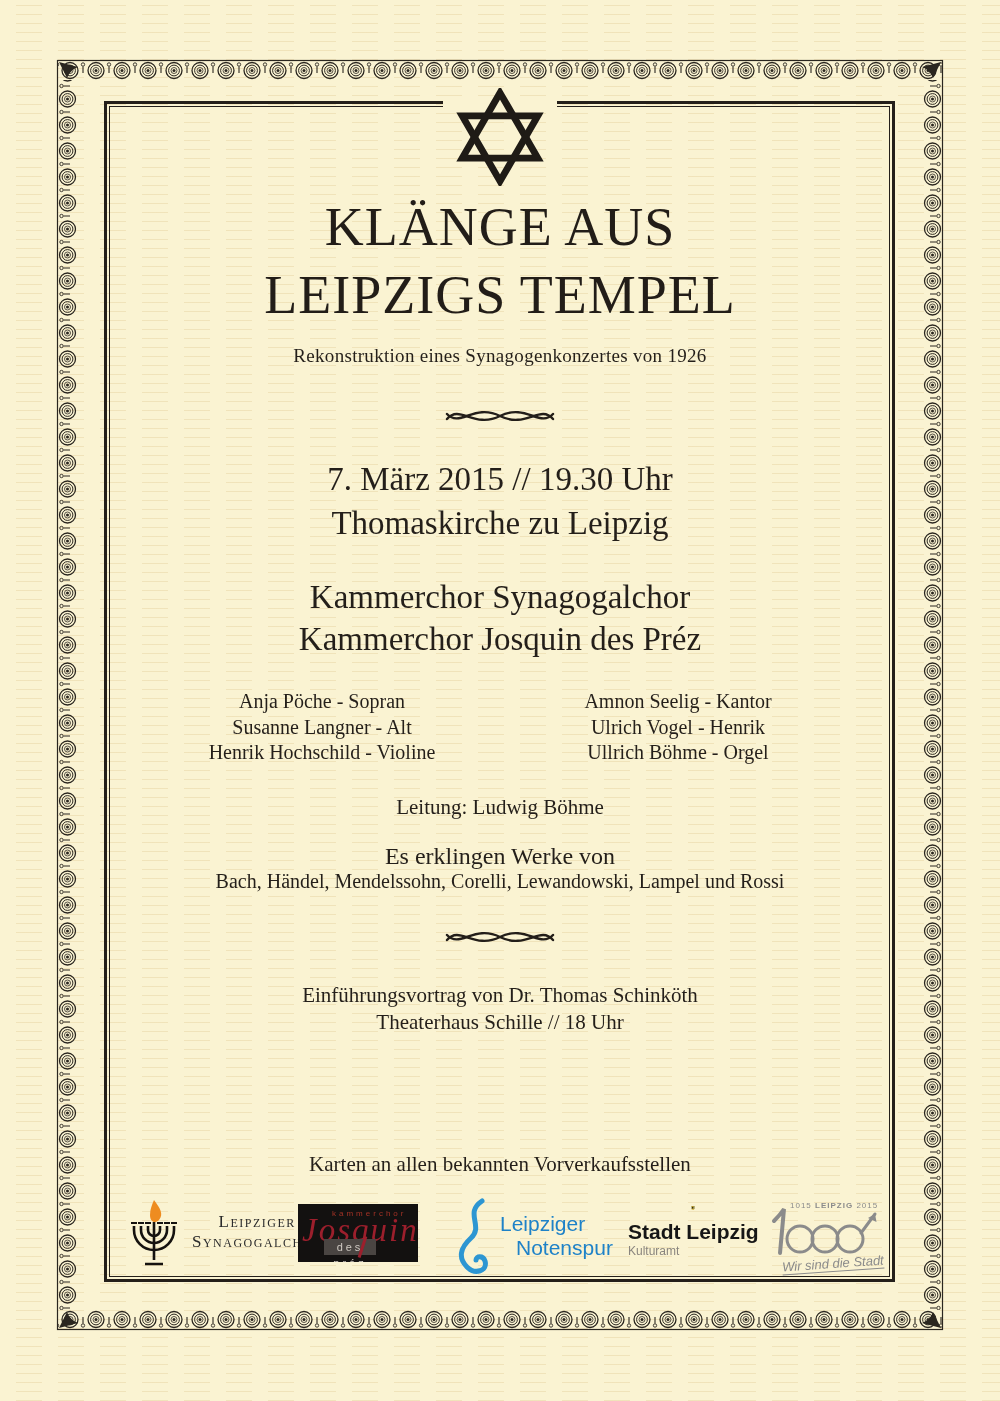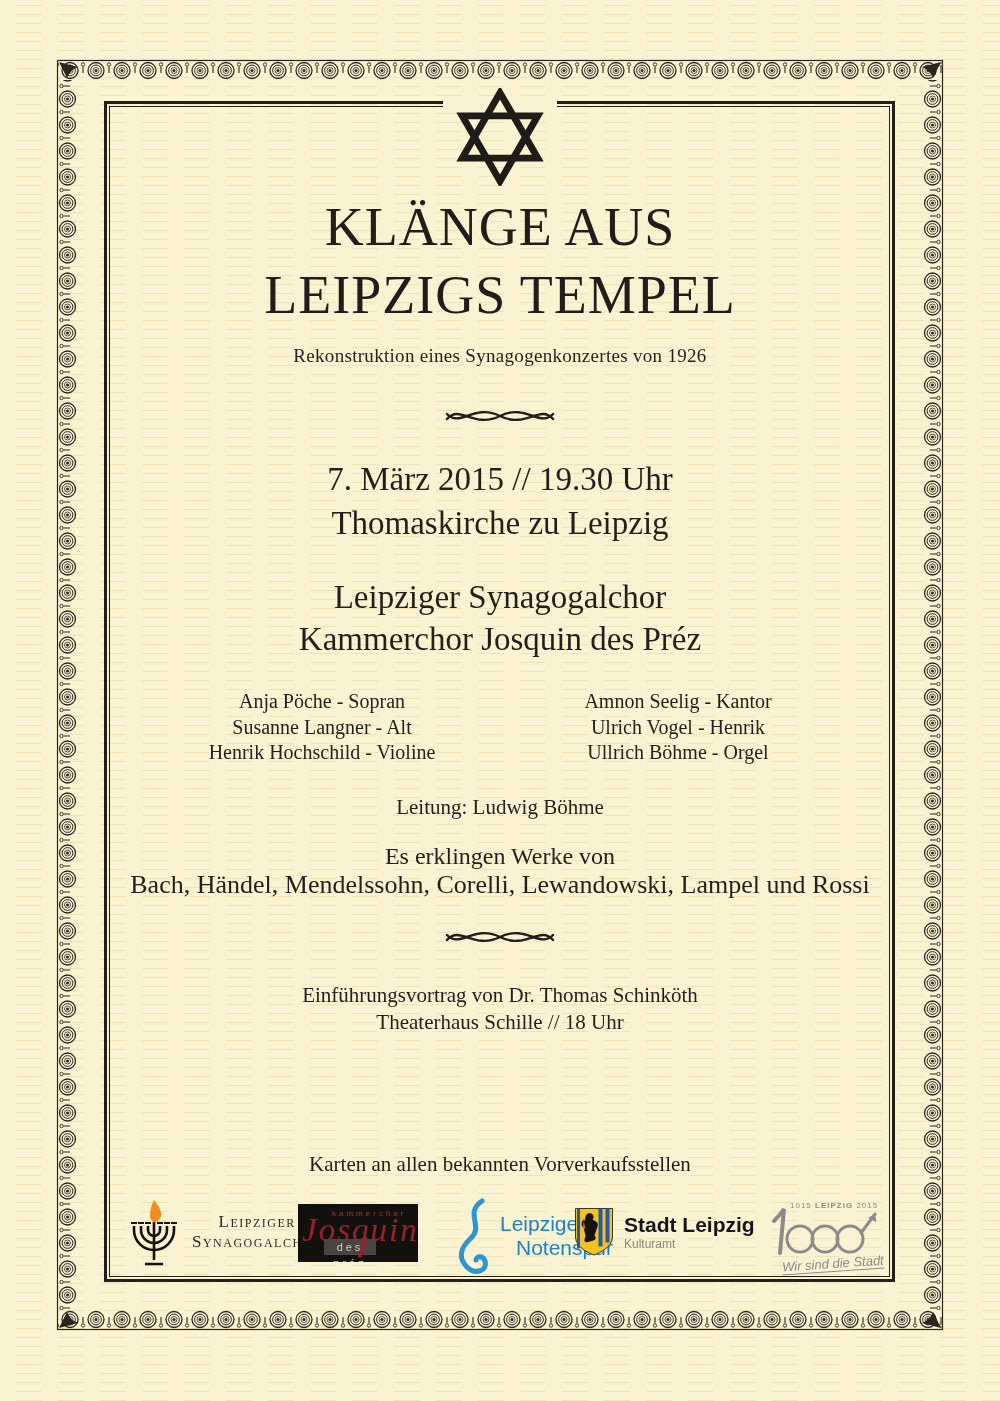--- a/index.html
+++ b/index.html
@@ -34,37 +34,37 @@
 
   .title{top:193px;font-size:54px;line-height:68px;letter-spacing:1px;color:#221d18;}
   .subtitle{top:345px;font-size:19px;letter-spacing:0.3px;}
   .datetime{top:457px;font-size:33px;line-height:44px;text-align:center;}
   .ensembles{top:576px;font-size:33px;line-height:42px;}
   .performers{top:689px;font-size:20px;line-height:25.5px;}
   .col-left{left:144px;width:356px;text-align:center;}
   .col-right{left:500px;width:356px;text-align:center;}
   .conductor{top:795px;font-size:21px;}
   .works-intro{top:843px;font-size:24px;}
-  .works-list{top:870px;font-size:26px;}
+  .works-list{top:870px;font-size:20px;}
   .lecture{top:982px;font-size:21px;line-height:27px;}
   .tickets{top:1152px;font-size:21px;}
 
   
   .logo{display:flex;align-items:center;}
   .logo-syn{left:126px;top:1196px;height:72px;gap:10px;}
   .syn-text{font-variant:small-caps;font-size:17px;line-height:20px;letter-spacing:1.5px;color:#2a2a2a;text-align:center;}
   .logo-josquin{left:298px;top:1204px;width:120px;height:58px;background:#131110;display:block;position:absolute;overflow:hidden;}
   .jq-top{position:absolute;top:5px;left:34px;font-size:8px;letter-spacing:3px;color:#a33226;font-family:"Liberation Sans",sans-serif;}
   .jq-name{position:absolute;top:8px;left:4px;font-size:33px;font-style:italic;color:#9c1f2c;font-family:"Liberation Serif",serif;letter-spacing:2px;}
   .jq-band{position:absolute;left:26px;bottom:7px;width:52px;height:16px;background:#4a4542;color:#cfc9c2;font-size:11px;letter-spacing:3px;text-align:center;line-height:16px;font-family:"Liberation Sans",sans-serif;}
   .jq-slash{position:absolute;left:63px;bottom:4px;width:3px;height:22px;background:#9c1f2c;transform:rotate(18deg);}
   .logo-noten{left:452px;top:1198px;height:80px;gap:6px;align-items:flex-start;}
   .noten-text{font-family:"Liberation Sans",sans-serif;color:#1e82c8;font-size:21px;line-height:24px;margin-top:14px;}
   .noten-text .l2{margin-left:16px;}
-  .logo-stadt{left:574px;top:1206px;height:52px;gap:10px;}
+  .logo-stadt{left:628px;top:1206px;height:52px;gap:10px;flex-direction:column;}
   .stadt-text{font-family:"Liberation Sans",sans-serif;}
   .stadt-name{font-size:21px;font-weight:bold;color:#161616;}
   .stadt-dept{font-size:12px;color:#8a8population;color:#8a857e;}
   .logo-jub{left:768px;top:1197px;width:118px;height:74px;display:block;position:absolute;color:#8b8b8b;font-family:"Liberation Sans",sans-serif;}
   .jub-top{position:absolute;top:4px;left:22px;font-size:8px;letter-spacing:1px;white-space:nowrap;}
   .jub-top b{font-weight:bold;}
   .jub-slogan{position:absolute;bottom:0;left:14px;font-size:13px;font-style:italic;transform:rotate(-4deg);white-space:nowrap;}
   .jub-slogan .u{border-bottom:1.5px solid #8b8b8b;}
 </style>
 </head>
@@ -153,21 +153,21 @@
       <path d="M3,11 C16,25 30,0 56,13 C82,26 96,1 109,16"></path>
     </g>
   </svg>
 
   <div class="abs ctr datetime">
     <div>7. März 2015 // 19.30 Uhr</div>
     <div>Thomaskirche zu Leipzig</div>
   </div>
 
   <div class="abs ctr ensembles">
-    <div>Leipziger Synagogalchor</div>
+    <div>Kammerchor Synagogalchor</div>
     <div>Kammerchor Josquin des Préz</div>
   </div>
 
   <div class="abs performers col-left">
     <div>Anja Pöche - Sopran</div>
     <div>Susanne Langner - Alt</div>
     <div>Henrik Hochschild - Violine</div>
   </div>
   <div class="abs performers col-right">
     <div>Amnon Seelig - Kantor</div>

